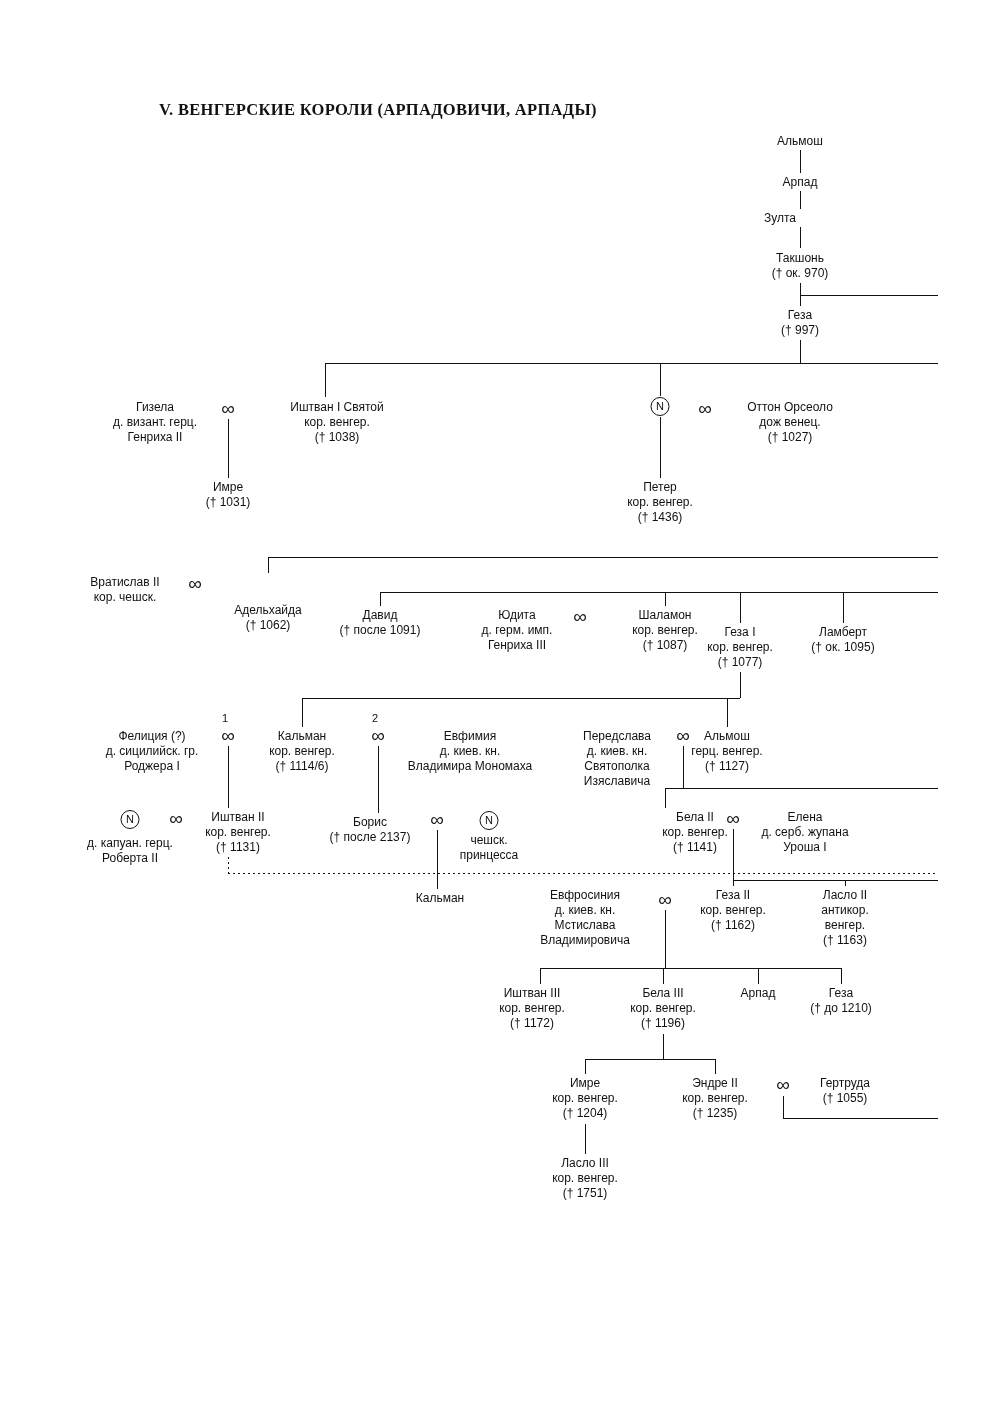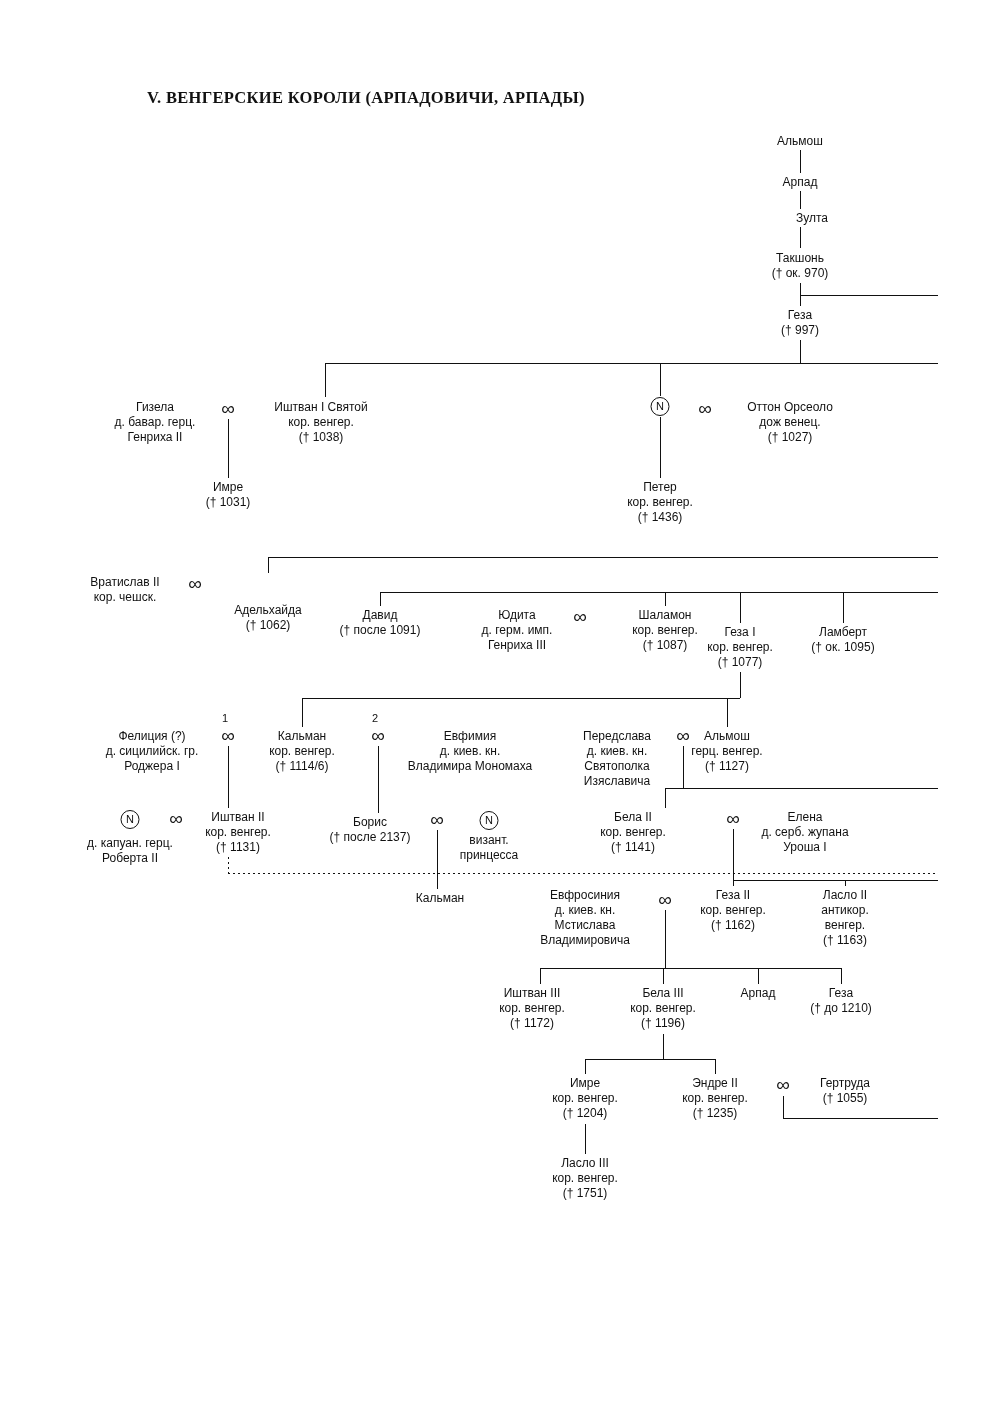--- a/index.html
+++ b/index.html
@@ -1,21 +1,21 @@
 <!DOCTYPE html>
 <html><head>
 <meta charset="utf-8">
 <style>
   html,body { margin:0; padding:0; background:#ffffff; }
   .page {
     position:relative; width:1000px; height:1414px; background:#ffffff;
     font-family:"Liberation Sans", sans-serif; color:#111; overflow:hidden;
   }
   .title {
-    position:absolute; left:143px; top:84px; margin:4px;
+    position:absolute; left:143px; top:84px; margin:16px;
     font-family:"Liberation Serif", serif; font-size:16.5px; font-weight:bold;
     letter-spacing:0.3px; white-space:nowrap;
   }
   .node {
     position:absolute; transform:translateX(-50%);
     text-align:center; white-space:pre-line;
     font-size:12px; line-height:15px;
   }
   .inf {
     position:absolute; transform:translateX(-50%);
@@ -90,31 +90,31 @@
       <line x1="585" y1="1124" x2="585" y2="1154"></line>
     </g>
     <g class="dotted">
       <line x1="228" y1="857" x2="228" y2="873"></line>
       <line x1="228" y1="873" x2="938" y2="873"></line>
     </g>
   </svg>
 
   <div class="node" style="left:800px;top:134px">Альмош</div>
   <div class="node" style="left:800px;top:175px">Арпад</div>
-  <div class="node" style="left:812px;top:211px">Зулта</div>
+  <div class="node" style="left:780px;top:211px">Зулта</div>
   <div class="node" style="left:800px;top:251px">Такшонь
 († ок. 970)</div>
   <div class="node" style="left:800px;top:308px">Геза
 († 997)</div>
 
   <div class="node" style="left:155px;top:400px">Гизела
-д. бавар. герц.
+д. визант. герц.
 Генриха II</div>
   <div class="inf" style="left:228px;top:400px">∞</div>
-  <div class="node" style="left:321px;top:400px">Иштван I Святой
+  <div class="node" style="left:337px;top:400px">Иштван I Святой
 кор. венгер.
 († 1038)</div>
   <div class="ncircle" style="left:660px;top:397px">N</div>
   <div class="inf" style="left:705px;top:400px">∞</div>
   <div class="node" style="left:790px;top:400px">Оттон Орсеоло
 дож венец.
 († 1027)</div>
   <div class="node" style="left:228px;top:480px">Имре
 († 1031)</div>
   <div class="node" style="left:660px;top:480px">Петер
@@ -168,23 +168,23 @@
   <div class="inf" style="left:176px;top:810px">∞</div>
   <div class="node" style="left:238px;top:810px">Иштван II
 кор. венгер.
 († 1131)</div>
   <div class="node" style="left:130px;top:836px">д. капуан. герц.
 Роберта II</div>
   <div class="node" style="left:370px;top:815px">Борис
 († после 2137)</div>
   <div class="inf" style="left:437px;top:811px">∞</div>
   <div class="ncircle" style="left:489px;top:811px">N</div>
-  <div class="node" style="left:489px;top:833px">визант.
+  <div class="node" style="left:489px;top:833px">чешск.
 принцесса</div>
-  <div class="node" style="left:633px;top:810px">Бела II
+  <div class="node" style="left:695px;top:810px">Бела II
 кор. венгер.
 († 1141)</div>
   <div class="inf" style="left:733px;top:810px">∞</div>
   <div class="node" style="left:805px;top:810px">Елена
 д. серб. жупана
 Уроша I</div>
 
   <div class="node" style="left:440px;top:891px">Кальман</div>
   <div class="node" style="left:585px;top:888px">Евфросиния
 д. киев. кн.

